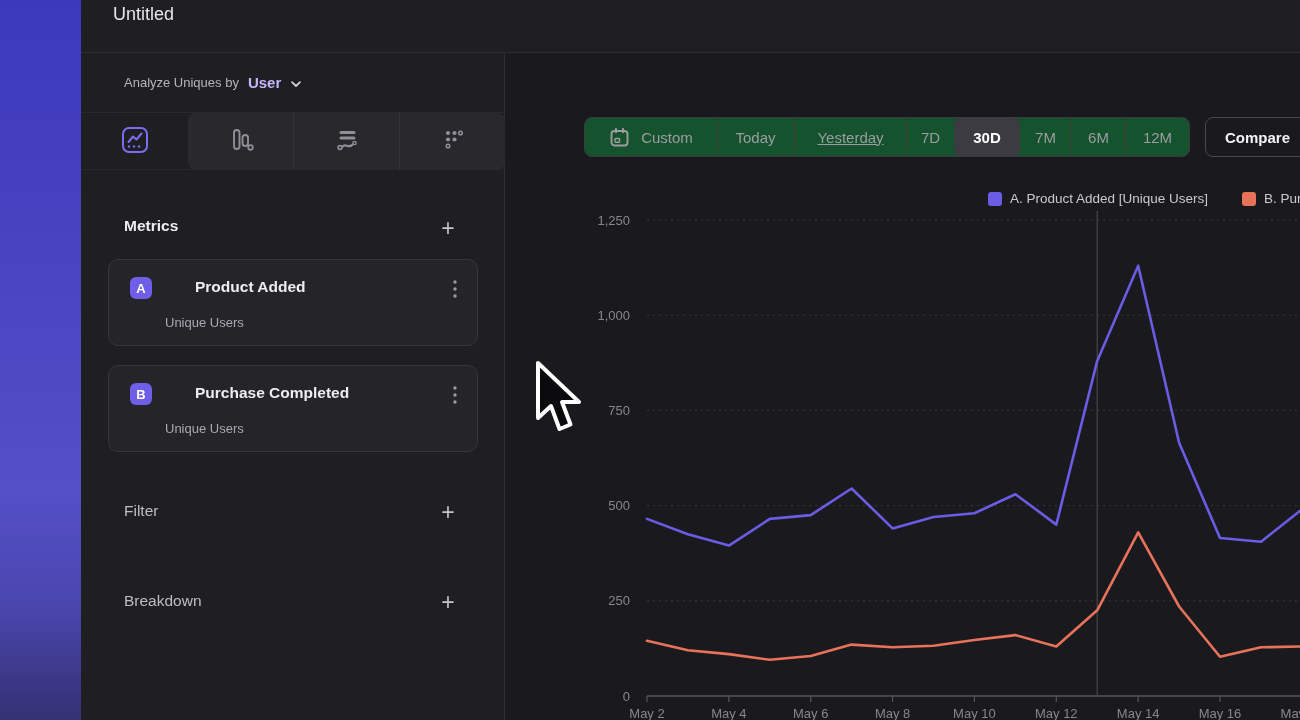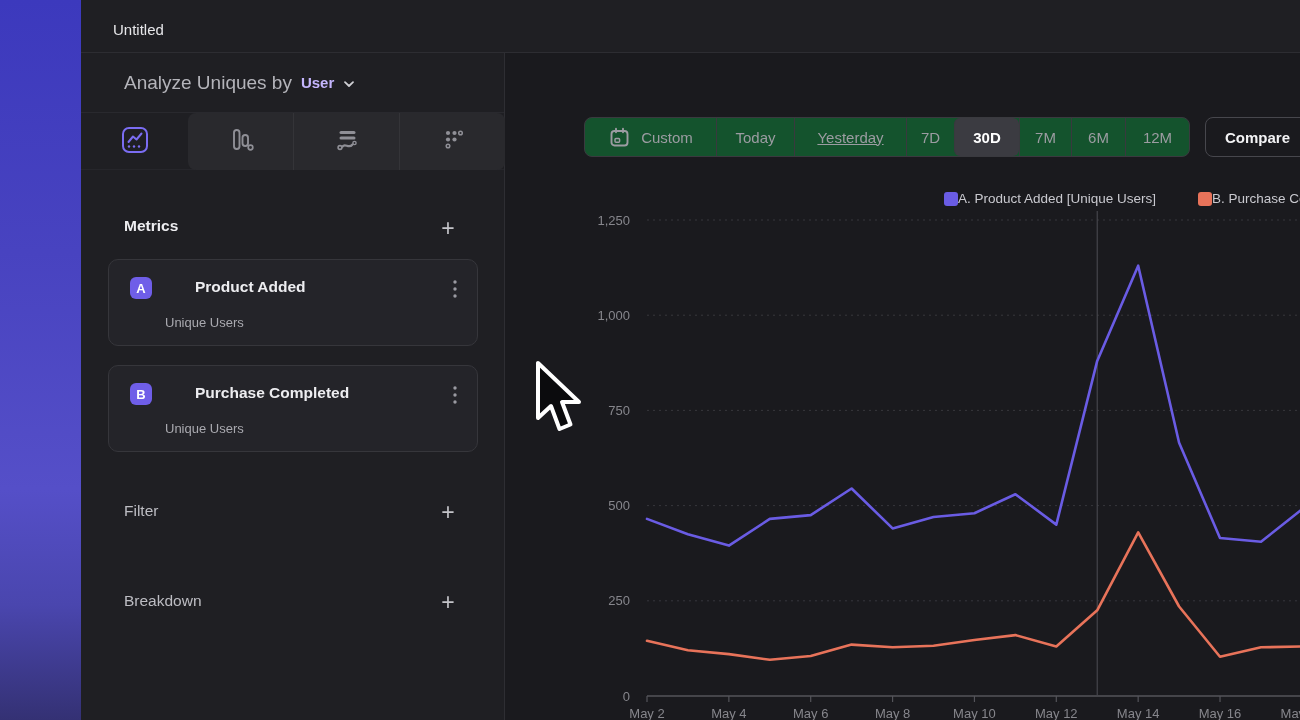--- a/index.html
+++ b/index.html
@@ -7,28 +7,28 @@
   body { font-family:"Liberation Sans", sans-serif; }
   .stage { position:relative; width:1300px; height:720px; overflow:hidden; background:#141416; }
 
   
   .accent-strip { position:absolute; left:0; top:0; width:81px; height:720px;
     background:linear-gradient(180deg,#3c39bd 0%,#4843c0 35%,#554fc8 68%,#4a46ae 84%,#343174 100%); }
 
   
   .topbar { position:absolute; left:81px; top:0; width:1219px; height:53px;
     background:#1f1f23; border-bottom:1px solid #2d2d32; }
-  .topbar .title { position:absolute; left:32px; top:21px; font-size:15px; font-weight:500; color:#e6e6e9; }
+  .topbar .title { position:absolute; left:32px; top:4px; font-size:18px; font-weight:500; color:#e6e6e9; }
 
   
   .sidebar { position:absolute; left:81px; top:53px; width:424px; height:667px;
     background:#1f1f23; border-right:1px solid #2e2e33; }
   .analyze-row { position:absolute; left:0; top:0; width:100%; height:60px;
     border-bottom:1px solid #29292e; display:flex; align-items:center; padding-left:43px; gap:9px; }
-  .analyze-row .prefix { font-size:19px; color:#b4b4ba; }
+  .analyze-row .prefix { font-size:13px; color:#b4b4ba; }
   .analyze-row .value { font-size:15px; color:#c4b5fd; font-weight:700; }
   .tabs-row { position:absolute; left:0; top:60px; width:100%; height:57px; border-bottom:1px solid #26262b; }
   .tab-active { position:absolute; left:0; top:0; width:107px; height:57px; display:flex; align-items:center; justify-content:center; }
   .tab-group { position:absolute; left:107px; top:0; width:317px; height:57px;
     background:#29292d; border-radius:8px; display:flex; }
   .tab-cell { flex:1; display:flex; align-items:center; justify-content:center; }
   .tab-cell + .tab-cell { border-left:1px solid #343438; }
 
   .metrics-header { position:absolute; left:0; top:160px; width:100%; height:30px;text-align:center; }
   .metrics-header .label { position:absolute; left:43px; top:4px; font-size:15.5px; font-weight:700; color:#ededf0; }
@@ -58,21 +58,21 @@
   .range-cell { display:flex; align-items:center; justify-content:center; gap:10px;
     font-size:15px; color:#9c9ca2; }
   .range-cell + .range-cell { border-left:1px solid #39393e; }
   .range-cell.active { background:#3b3b41; color:#ffffff; font-weight:700; border-radius:6px;text-align:right; }
   .compare-btn { position:absolute; left:700px; top:64px; width:140px; height:40px;
     border:1px solid #47474d; border-radius:8px; background:transparent;
     display:flex; align-items:center; padding-left:19px;
     font-size:15px; font-weight:700; color:#f3f3f5; }
 
   .legend { position:absolute; left:0; top:138px; width:100%; height:18px; }
-  .legend-item { position:absolute; display:flex; align-items:center; white-space:nowrap; }
+  .legend-item { position:absolute; display:flex; align-items:center; gap:8px; white-space:nowrap;margin-left:44px; }
   .legend-swatch { width:14px; height:14px; border-radius:3px; }
   .legend-label { font-size:13.5px; color:#c9c9cf; }
 
   .chart-svg { position:absolute; left:0; top:0; }
   .chart-svg text { font-family:"Liberation Sans", sans-serif; }
 
   
   .cursor { position:absolute; left:534px; top:360px; width:50px; height:80px; pointer-events:none; }
 </style>
 </head>

